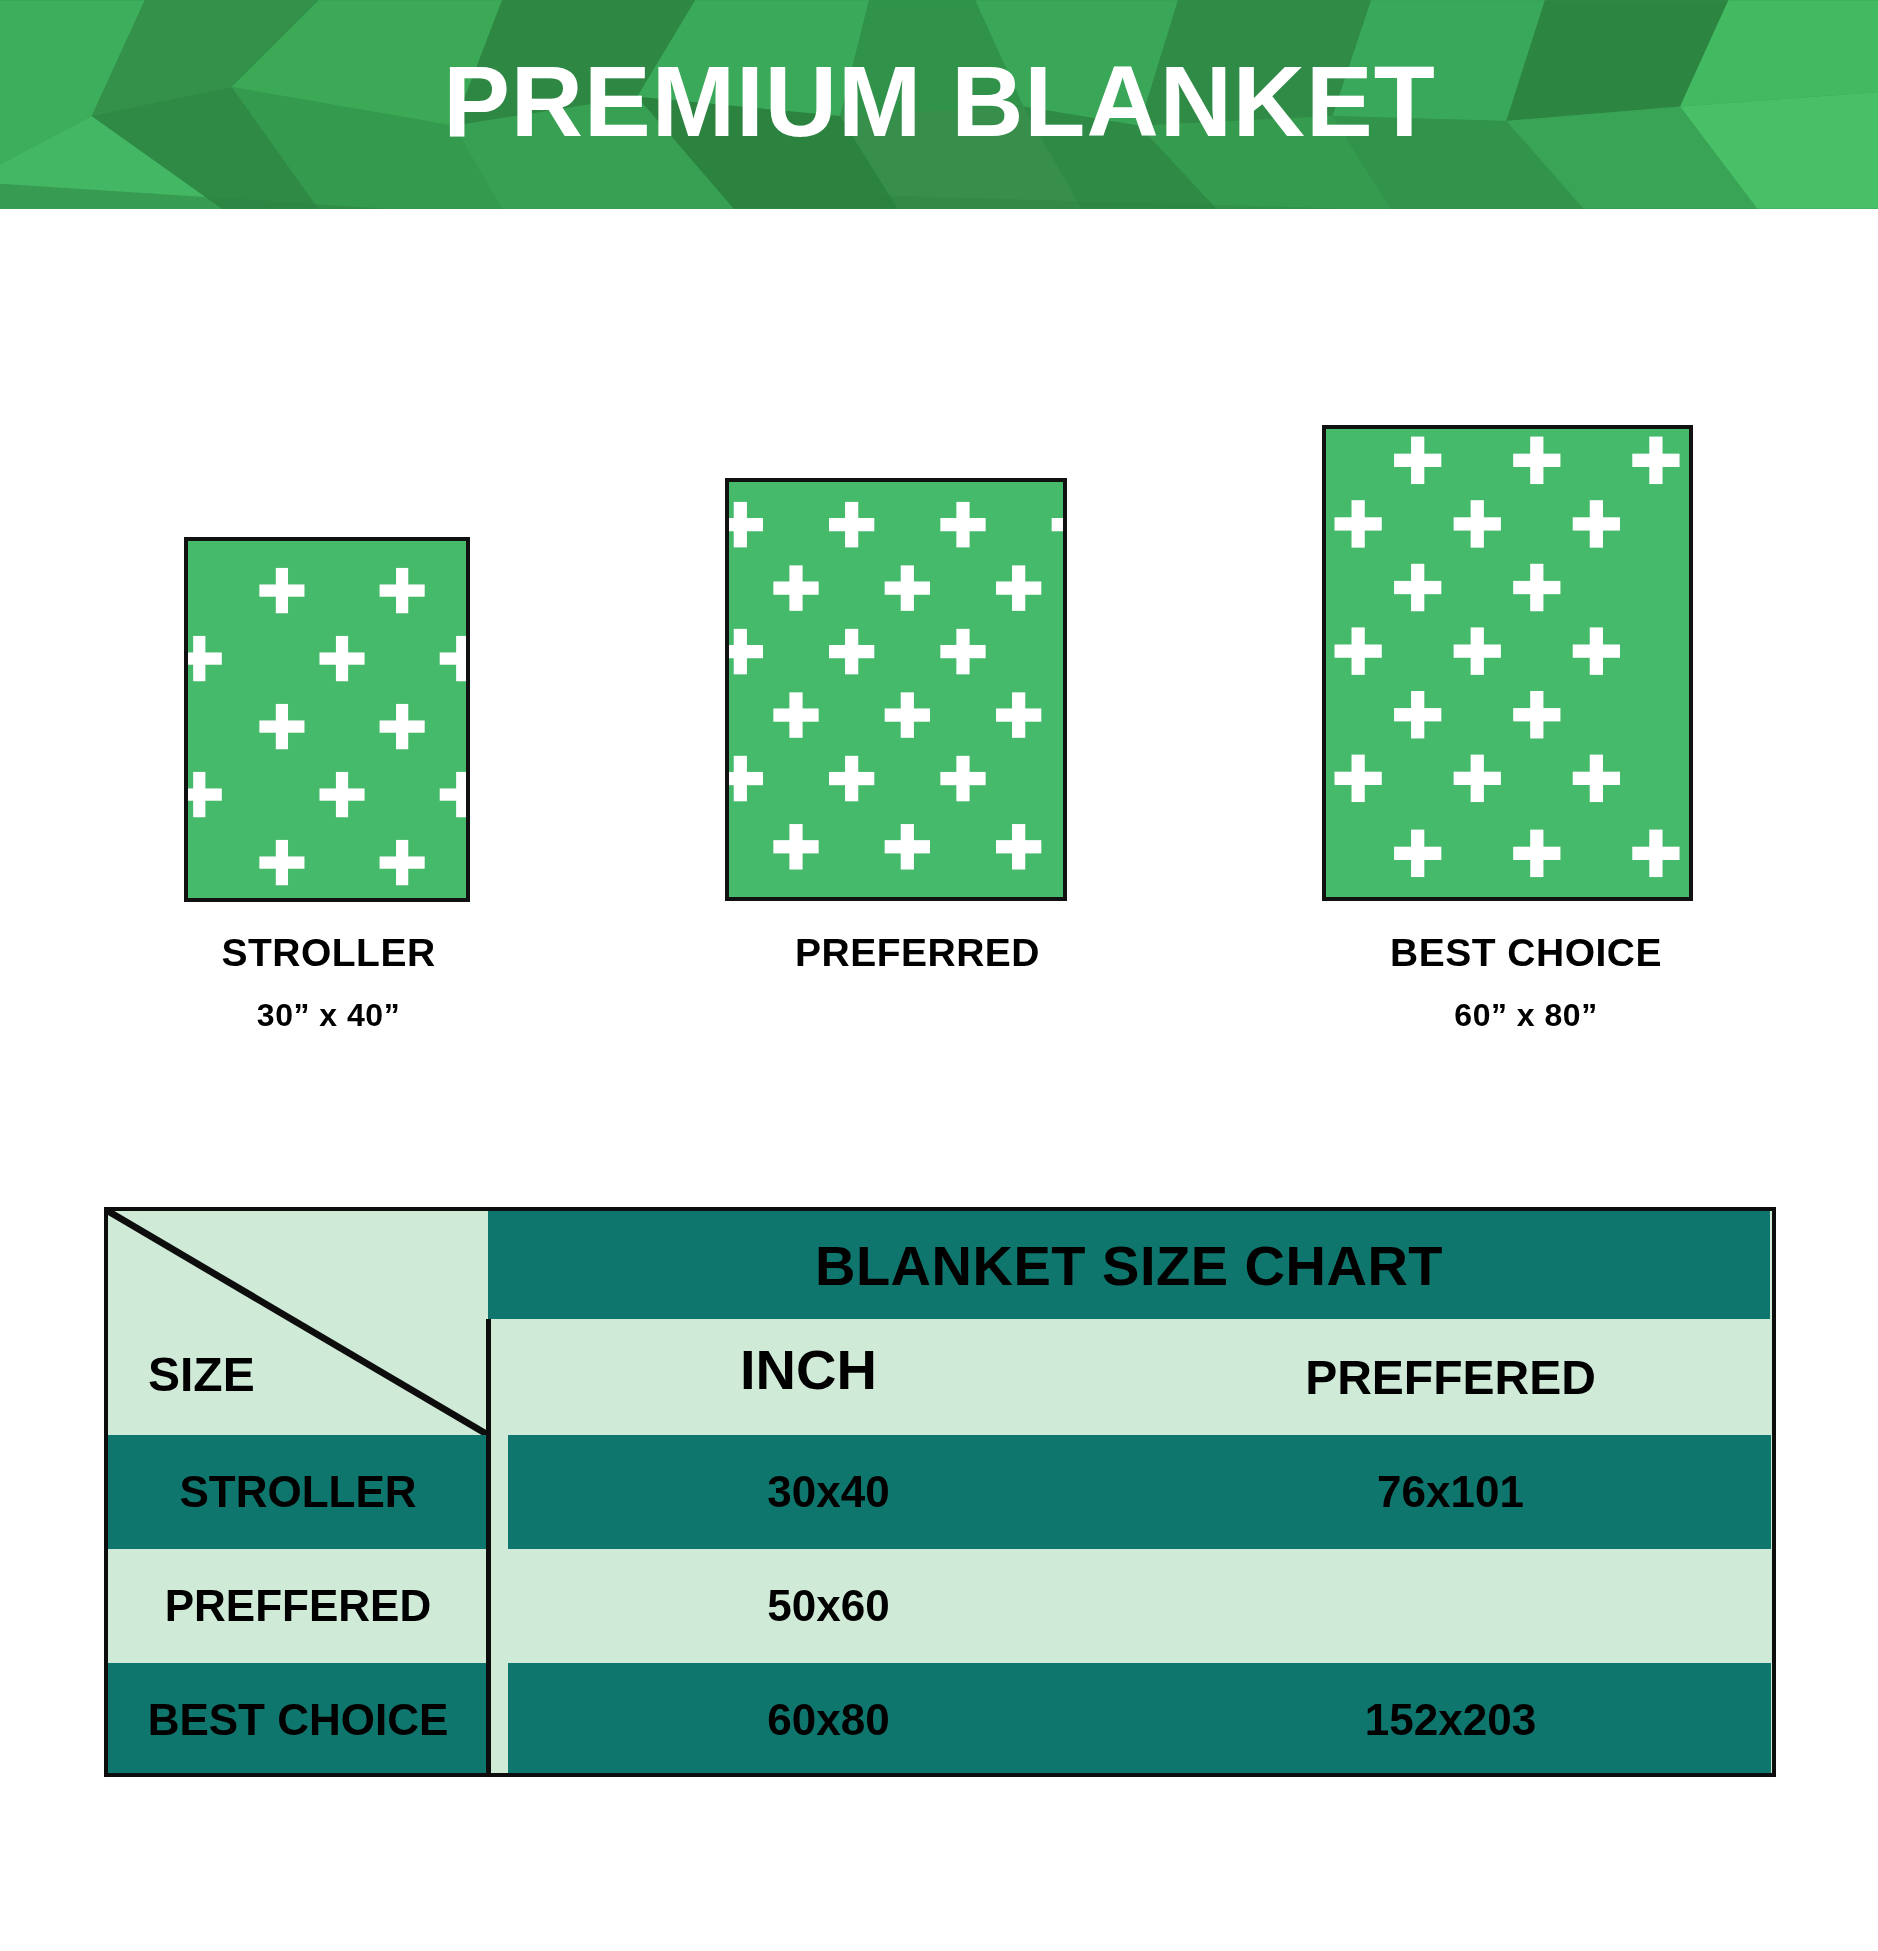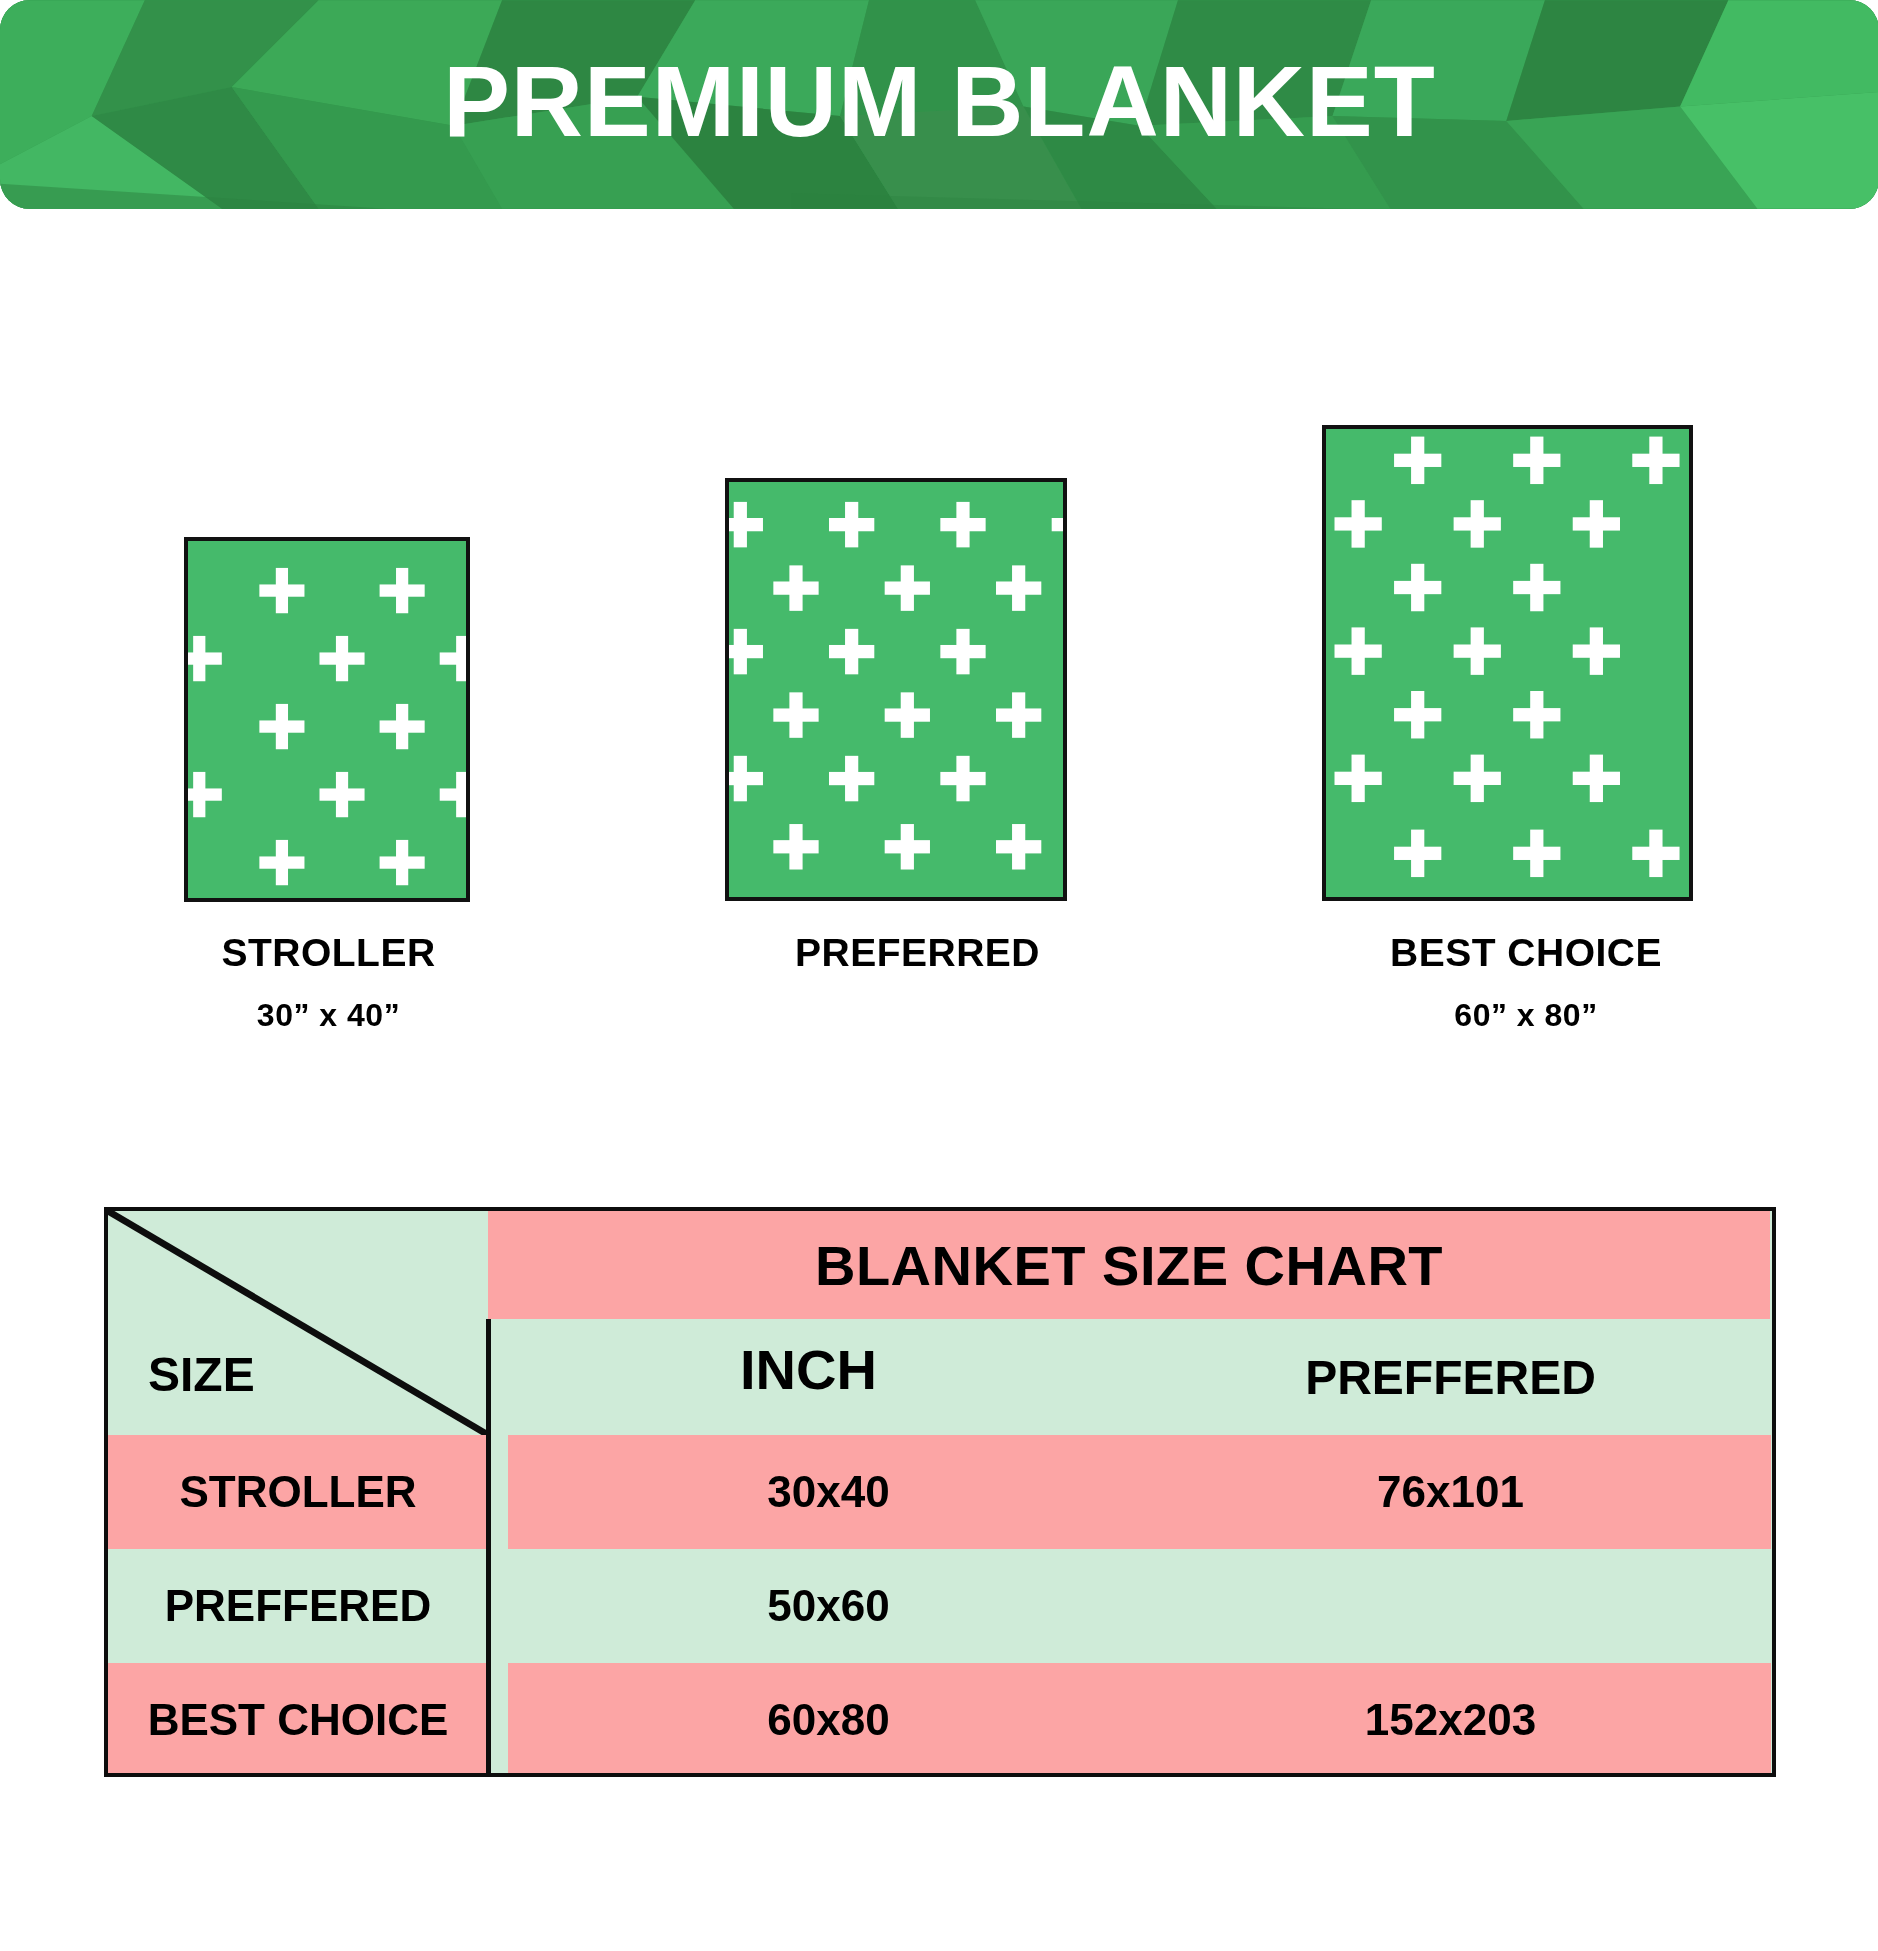--- a/index.html
+++ b/index.html
@@ -20,21 +20,20 @@
   }
 
   
   .banner {
     position: absolute;
     left: 0; top: 0;
     width: 1879px;
     height: 209px;
     overflow: hidden;
     background: #32964B;
-    border-radius: 30px;
   }
   .banner svg { position: absolute; left: 0; top: 0; display: block; }
   .banner-title {
     position: absolute;
     left: 0; top: 0;
     width: 1879px;
     height: 209px;
     display: flex;
     align-items: center;
     justify-content: center;
@@ -117,21 +116,21 @@
   .cell {
     position: absolute;
     display: flex;
     align-items: center;
     justify-content: center;
     color: #000000;
     font-weight: 700;
     white-space: nowrap;
   }
 
-  .band-dark  { background: #fca5a5; }
+  .band-dark  { background: #0f766e; }
   .band-light { background: #CFEBD8; }
 
   .title-band {
     left: 380px; top: 0;
     width: 1282px; height: 108px;
     font-size: 56px;
     letter-spacing: 0.5px;
   }
 
   .hdr-size {

